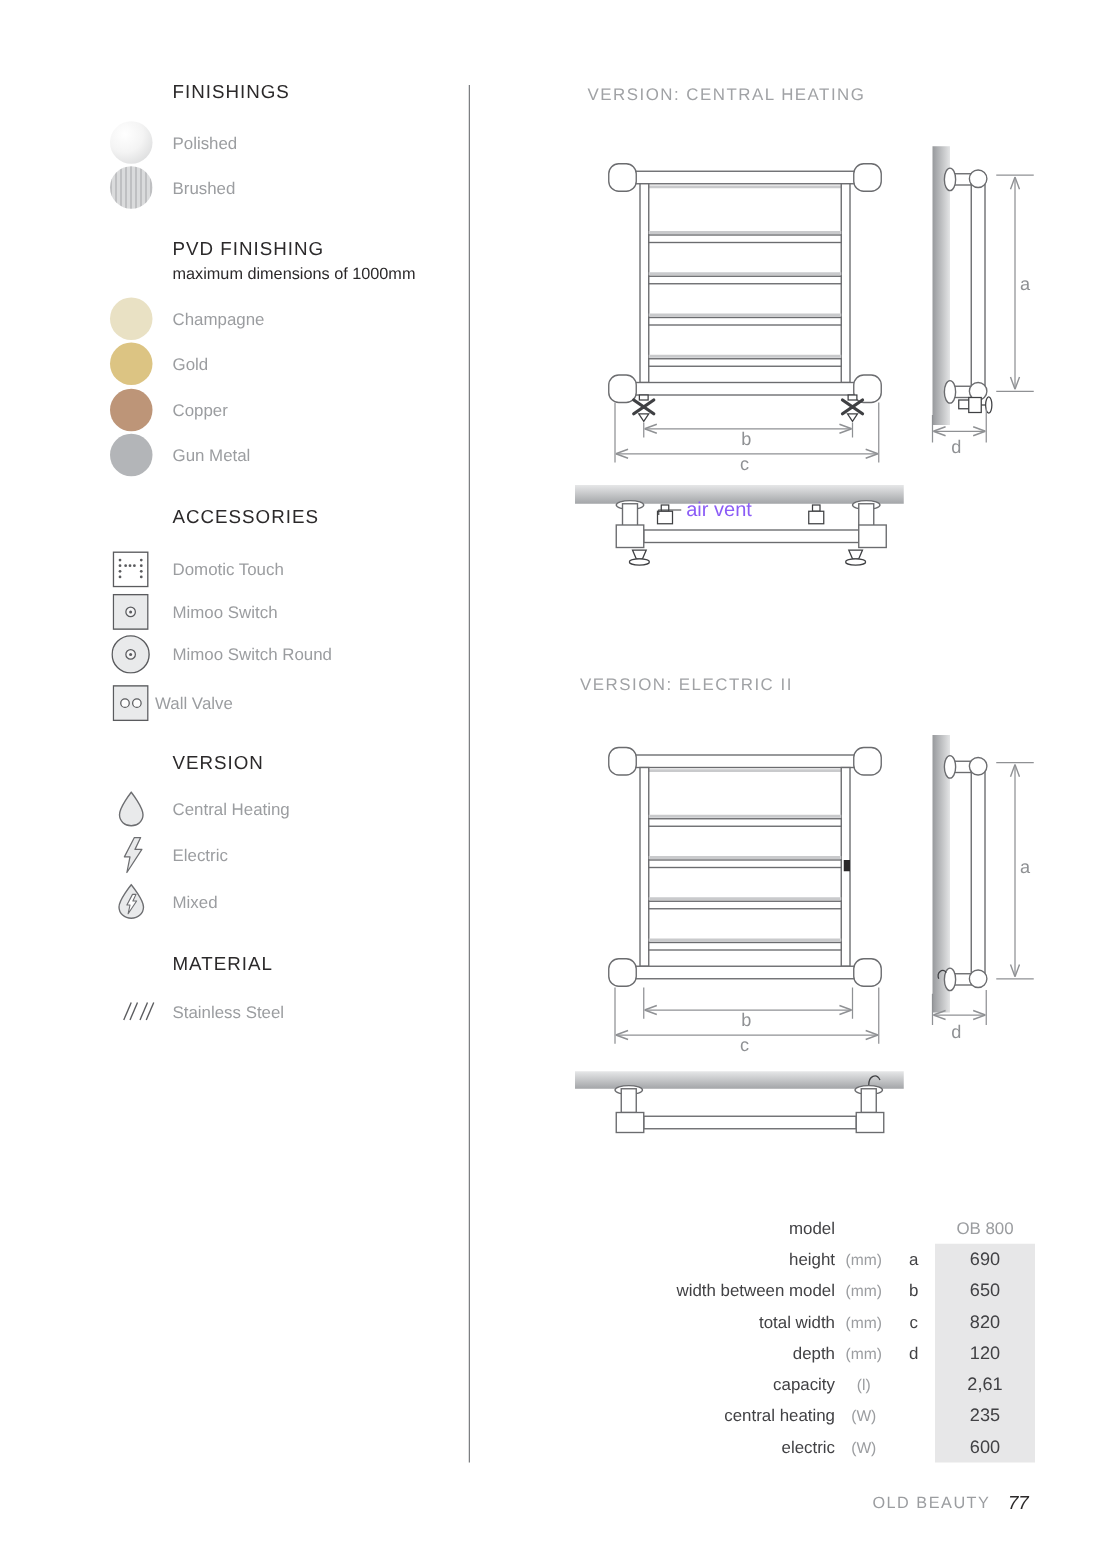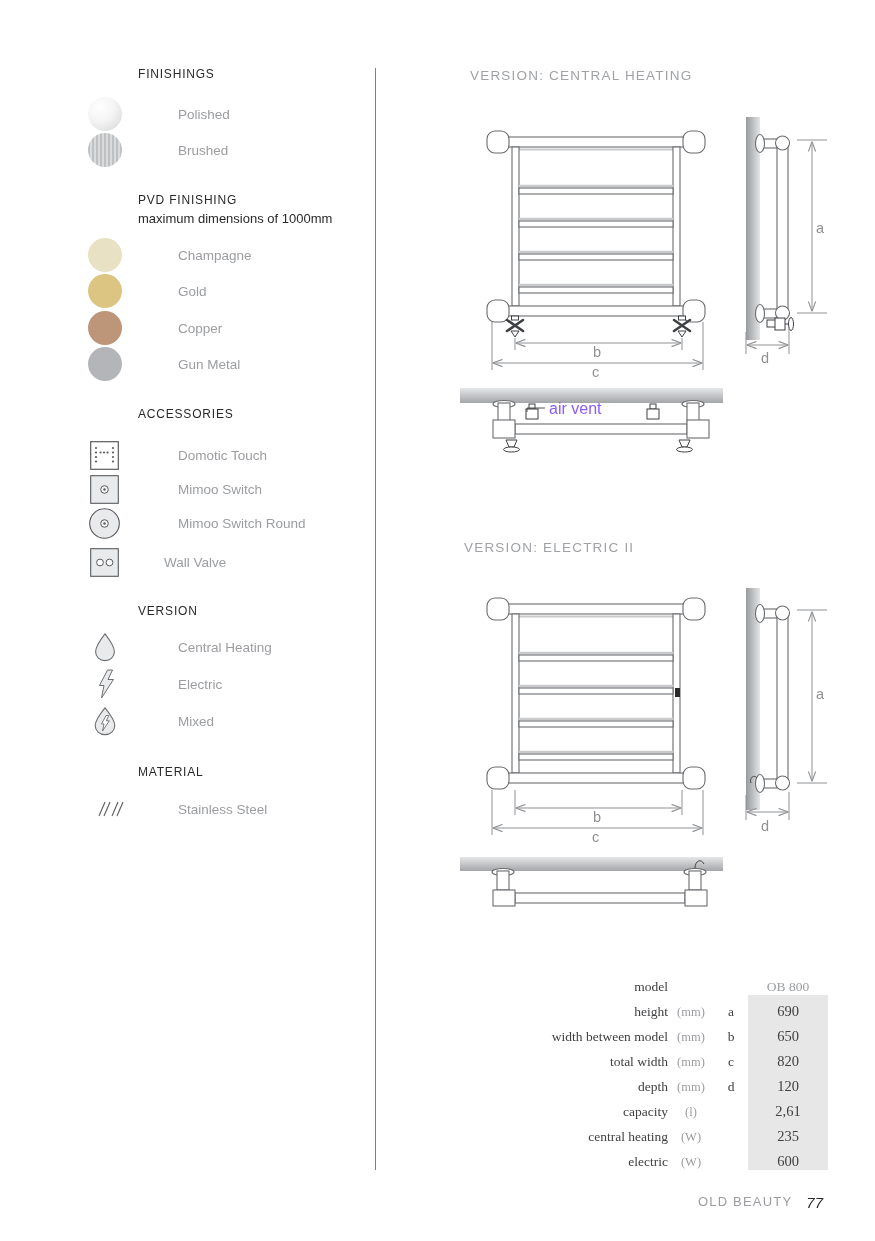--- a/index.html
+++ b/index.html
@@ -1,43 +1,43 @@
 <!DOCTYPE html>
 <html><head>
 <meta charset="utf-8">
 <style>
   html,body{margin:0;padding:0;background:#ffffff;}
   body{font-family:"Liberation Sans","DejaVu Sans",sans-serif;-webkit-font-smoothing:antialiased;}
   .page{position:relative;width:875px;height:1241px;background:#fff;overflow:hidden;}
   .abs{position:absolute;}
 
   
-  .sec-title{position:absolute;left:138px;font-size:12px;letter-spacing:.8px;color:#2b292a;line-height:16px;white-space:nowrap;}
+  .sec-title{position:absolute;left:138px;font-size:15px;letter-spacing:.8px;color:#2b292a;line-height:16px;white-space:nowrap;}
   .sec-sub{position:absolute;left:138px;font-size:13px;color:#2b292a;line-height:16px;white-space:nowrap;}
   .gray-title{position:absolute;font-size:13.5px;letter-spacing:1.2px;color:#a0a2a5;line-height:16px;white-space:nowrap;}
 
   
-  .row{position:absolute;display:flex;align-items:center;height:34px;gap:40px;}
+  .row{position:absolute;display:flex;align-items:center;height:34px;}
   .row-label{font-size:13.5px;color:#9b9da0;white-space:nowrap;}
   .swatch{width:34px;height:34px;border-radius:50%;flex:0 0 auto;}
   .polished{background:radial-gradient(circle at 35% 30%,#ffffff 0%,#f4f4f4 45%,#d2d3d4 100%);}
   .brushed{background:repeating-linear-gradient(90deg,#bfc0c2 0 2px,#dadbdc 2px 4px);}
   .icon-box{flex:0 0 auto;display:flex;align-items:center;justify-content:center;}
 
   
   .divider{position:absolute;left:375px;top:68px;width:1px;height:1102px;background:#7d7f82;}
 
   
   .dim-label{position:absolute;font-size:14.5px;color:#8f9194;line-height:15px;}
   .airvent-label{position:absolute;font-size:16px;color:#8b5cf6;line-height:14px;}
 
   
   .spec{position:absolute;left:428px;top:970px;width:402px;}
   .spec-panel{position:absolute;left:320px;top:25px;width:80px;height:175px;background:#e7e7e8;}
-  .spec-row{position:relative;display:flex;height:25px;align-items:flex-end;font-family:Liberation Serif, serif;}
+  .spec-row{position:relative;display:flex;height:25px;align-items:center;}
   .s-lbl{width:240px;text-align:right;color:#414144;font-size:13.5px;white-space:nowrap;}
   .s-unit{width:46px;text-align:center;color:#9b9da0;font-size:12.5px;}
   .s-dim{width:34px;text-align:center;color:#414144;font-size:13.5px;}
   .s-val{width:80px;text-align:center;color:#414144;font-size:14.5px;}
   .model-val{color:#9b9da0;font-size:13.5px;}
 
   .footer{position:absolute;top:1194px;right:52px;display:flex;align-items:flex-start;}
   .footer-brand{font-size:13px;letter-spacing:1.2px;color:#9b9da0;}
   .footer-page{font-size:15px;font-style:italic;color:#2b292a;margin-left:14px;}
 </style>

